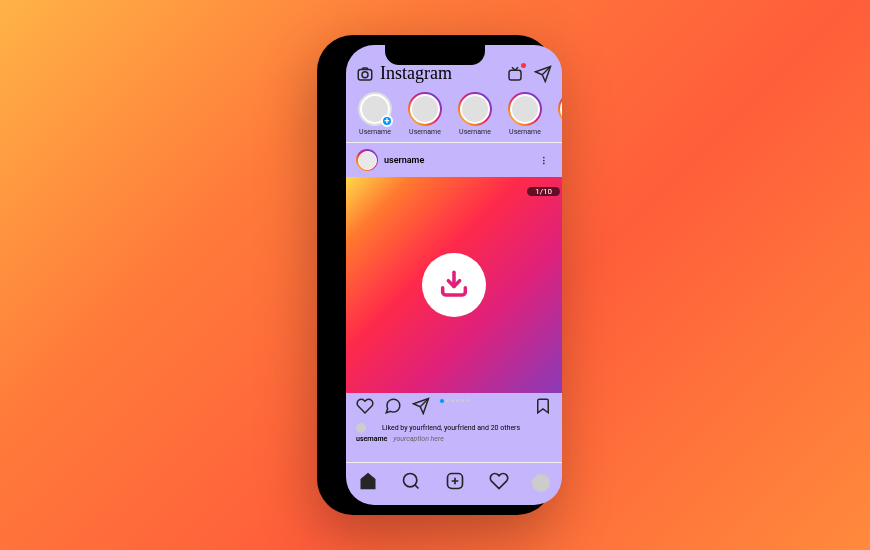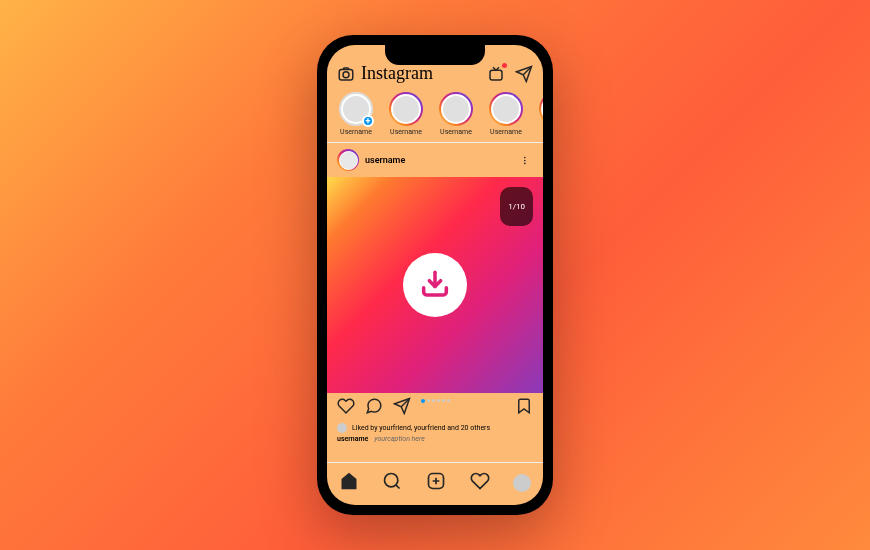--- a/index.html
+++ b/index.html
@@ -30,25 +30,26 @@
       transform: translateX(-50%);
       width: 100px;
       height: 20px;
       background: #000;
       border-radius: 0 0 14px 14px;
       z-index: 10;
     }
     .screen {
       width: 100%;
       height: 100%;
-      background: #fdba74;
+      background: #c4b5fd;
       border-radius: 28px;
       overflow: hidden;
       display: flex;
       flex-direction: column;
+      margin-left: 19px;
     }
     .header {
       display: flex;
       align-items: center;
       padding: 18px 10px 4px 10px;
       gap: 6px;
     }
     .logo-text {
       font-family: 'Brush Script MT', cursive;
       font-size: 18px;
@@ -137,25 +138,25 @@
       width: 100%;
       aspect-ratio: 1/1;
       background: linear-gradient(135deg, #ffd94a 0%, #ff7a2f 15%, #ff2a4a 40%, #e0217a 65%, #8a3ab9 100%);
       position: relative;
       display: flex;
       align-items: center;
       justify-content: center;
     }
     .counter {
       position: absolute;
-      top: 10px; right: 10px;
+      top: 10px; right: 2px;
       background: rgba(0,0,0,.6);
       color: #fff;
       font-size: 8px;
-      padding: 15px 8px;
+      padding: 0 8px;
       border-radius: 10px;
     }
     .download-circle {
       width: 64px; height: 64px;
       background: #fff;
       border-radius: 50%;
       display: flex;
       align-items: center;
       justify-content: center;
     }
@@ -179,21 +180,21 @@
       padding: 2px 10px 4px 10px;
       gap: 10px;
       margin-top: -10px;
     }
     .actions svg { width: 18px; height: 18px; }
     .spacer { flex: 1; }
 
     .likes {
       display: flex;
       align-items: center;
-      gap: 5px;
+      gap: 16px;
       padding: 0 10px;
       font-size: 7px;
     }
     .like-av {
       width: 10px; height: 10px;
       background: #ccc;
       border-radius: 50%;
     }
     .caption {
       padding: 2px 10px;

